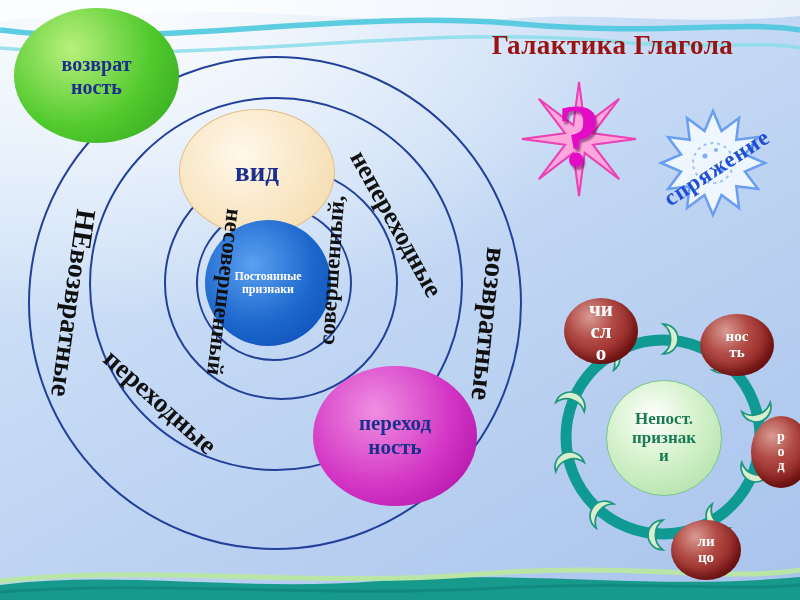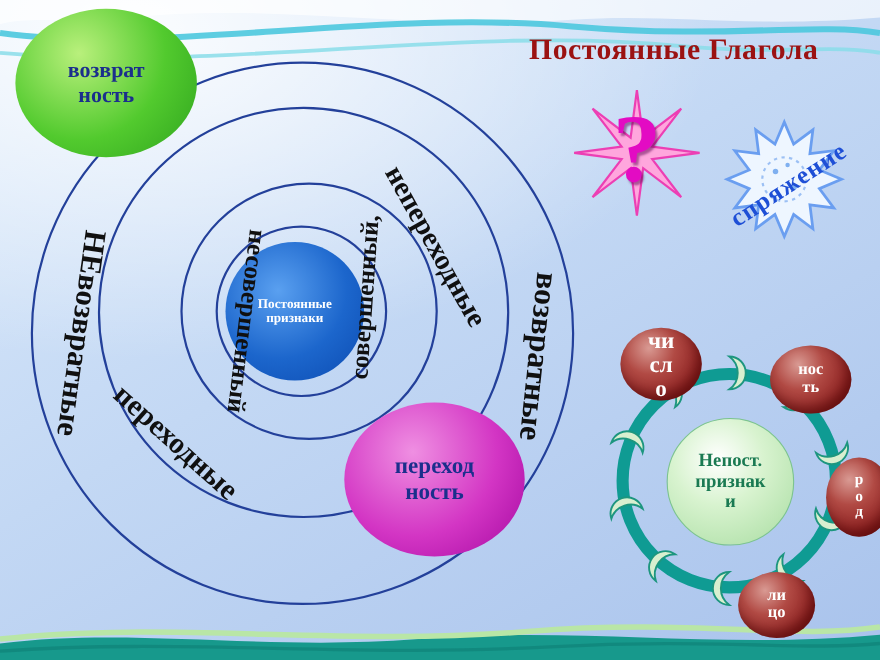--- a/index.html
+++ b/index.html
@@ -100,28 +100,32 @@
       <use href="#cres" transform="translate(605 358) rotate(324) scale(1.15)"></use>
     </g>
 
     <g>
       <path d="M0,585 C120,570 240,592 380,581 C530,569 650,591 800,577 V600 H0 Z" fill="#17998c"></path>
       <path d="M0,581 C150,564 310,588 480,574 C630,562 720,582 800,570" stroke="#b9e6a6" stroke-width="5" fill="none"></path>
       <path d="M0,592 C160,580 320,598 500,588 C650,580 730,592 800,585" stroke="#0d7f74" stroke-width="3" fill="none" opacity="0.6"></path>
     </g>
   </svg>
 
-  <div class="title">Постоянные Глагола</div>
+  <div class="title">Галактика Глагола</div>
 
   <div class="bubble" style="left:14px;top:8px;width:165px;height:135px;font-size:20px;
        background:radial-gradient(circle at 35% 30%, #b9f07c 0%, #52ca2e 55%, #2ea31d 100%);">
     <span class="btxt">возврат
 ность</span>
   </div>
 
+  <div class="bubble" style="left:179px;top:109px;width:154px;height:124px;font-size:27px;
+       background:radial-gradient(circle at 40% 35%, #fff8ea 0%, #f9e6c4 55%, #f3d8a8 100%);border:1px solid #e0c08a;">
+    <span class="btxt">вид</span>
+  </div>
 
   <div class="bubble" style="left:205px;top:220px;width:126px;height:126px;font-size:12px;color:#ffffff;
        background:radial-gradient(circle at 38% 35%, #5aa0f0 0%, #1c66cc 55%, #0b4ab0 100%);align-items:center;">
     <span class="btxt" style="width:104px;">Постоянные
 признаки</span>
   </div>
 
   <div class="bubble" style="left:313px;top:366px;width:164px;height:140px;font-size:21px;
        background:radial-gradient(circle at 38% 32%, #ef8fe2 0%, #d335c4 55%, #a408a0 100%);">
     <span class="btxt">переход

